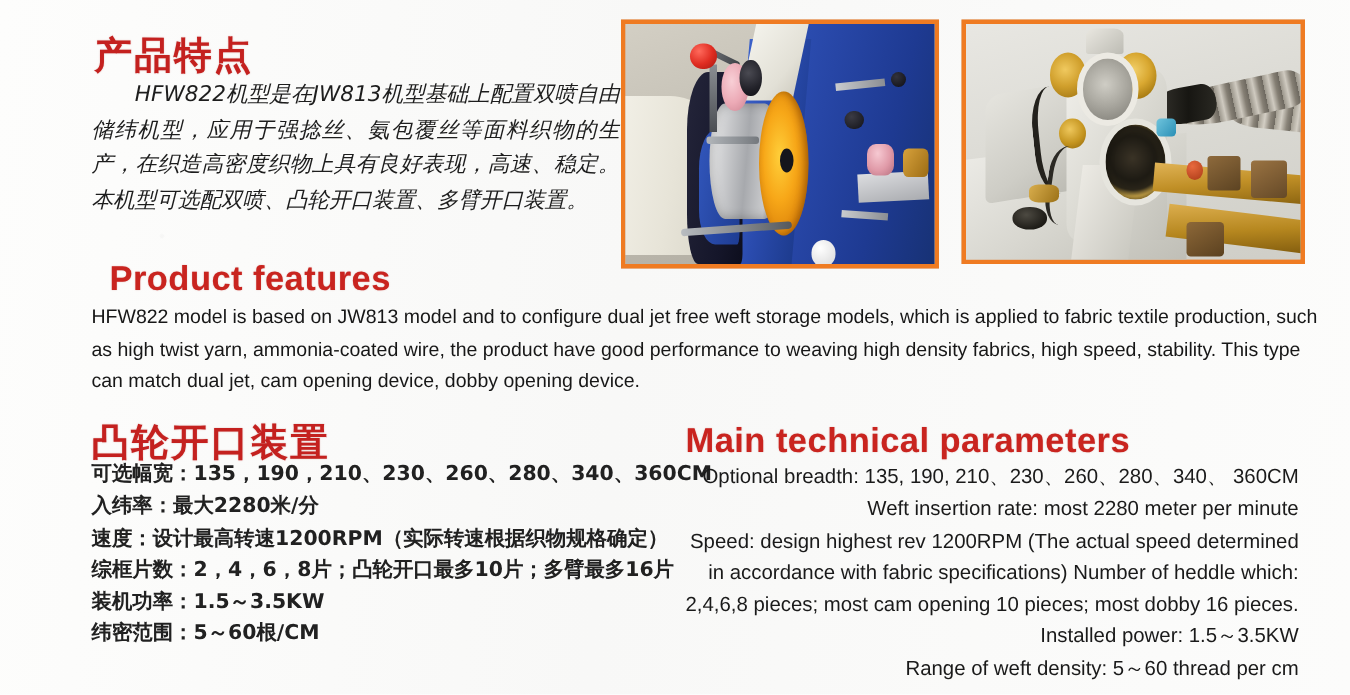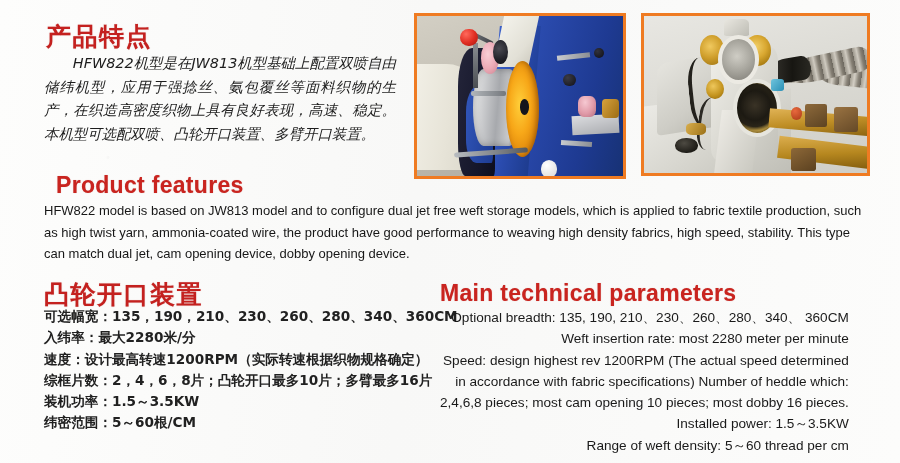--- a/index.html
+++ b/index.html
@@ -75,21 +75,21 @@
   }
   .spec-en {
     font-family: "Liberation Sans", "DejaVu Sans", sans-serif;
     font-size: 13.6px;
     line-height: 21.3px;
     color: #1a1a1a;
     white-space: nowrap;
   }
 
   
-  .abs { position: absolute; z-index: 2; }
+  .abs { position: absolute; z-index: 2; margin-left: 17px; }
 
   #cn-title      { left: 46px;  top: 20px;  }
   #cn-para       { left: 44px;  top: 52px;  width: 352px; font-style: italic; }
   #en-title      { left: 56px;  top: 172px; }
   #en-para       { left: 44px;  top: 200px; width: 830px; }
   #cn-spec-title { left: 44px;  top: 278px; }
   #cn-specs      { left: 44px;  top: 306px; }
   #en-spec-title { left: 440px; top: 280px; }
   #en-specs      { left: 440px; top: 307px; text-align: right; }
 

